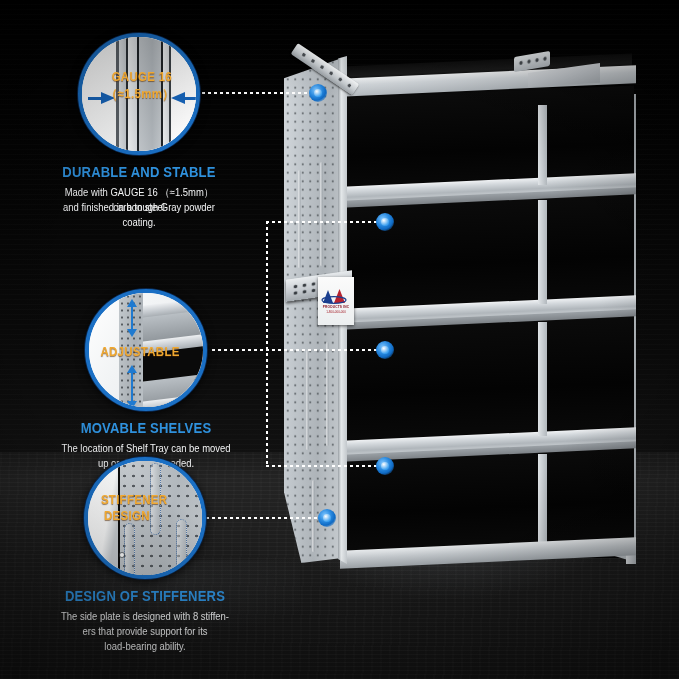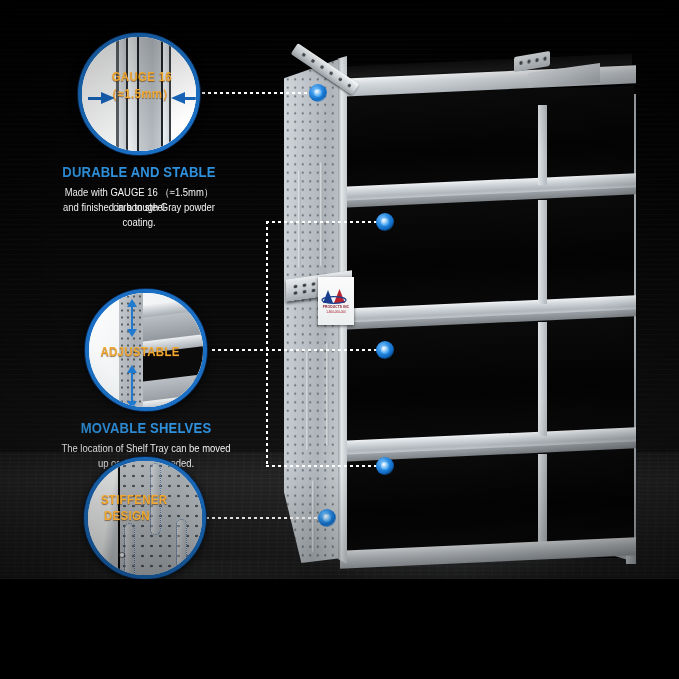--- a/index.html
+++ b/index.html
@@ -6,21 +6,21 @@
   * { margin:0; padding:0; box-sizing:border-box; }
   html,body{ background:#000; }
   body{
     width:679px; height:679px; overflow:hidden;
     font-family:"Liberation Sans", sans-serif;
     position:relative;
   }
 
   
   #stage{
-    position:absolute; inset:0; width:679px; height:579px;
+    position:absolute; inset:0; width:679px; height:679px;
     background:#0f172a;
     overflow:hidden;
   }
   .bg-wall{
     position:absolute; left:0; top:0; width:679px; height:455px;
     background:
       linear-gradient(180deg,#000 0%,#050505 40%,#0b0b0b 78%,#111 100%);
   }
   .bg-wall-tex{
     position:absolute; left:0; top:0; width:679px; height:455px;

